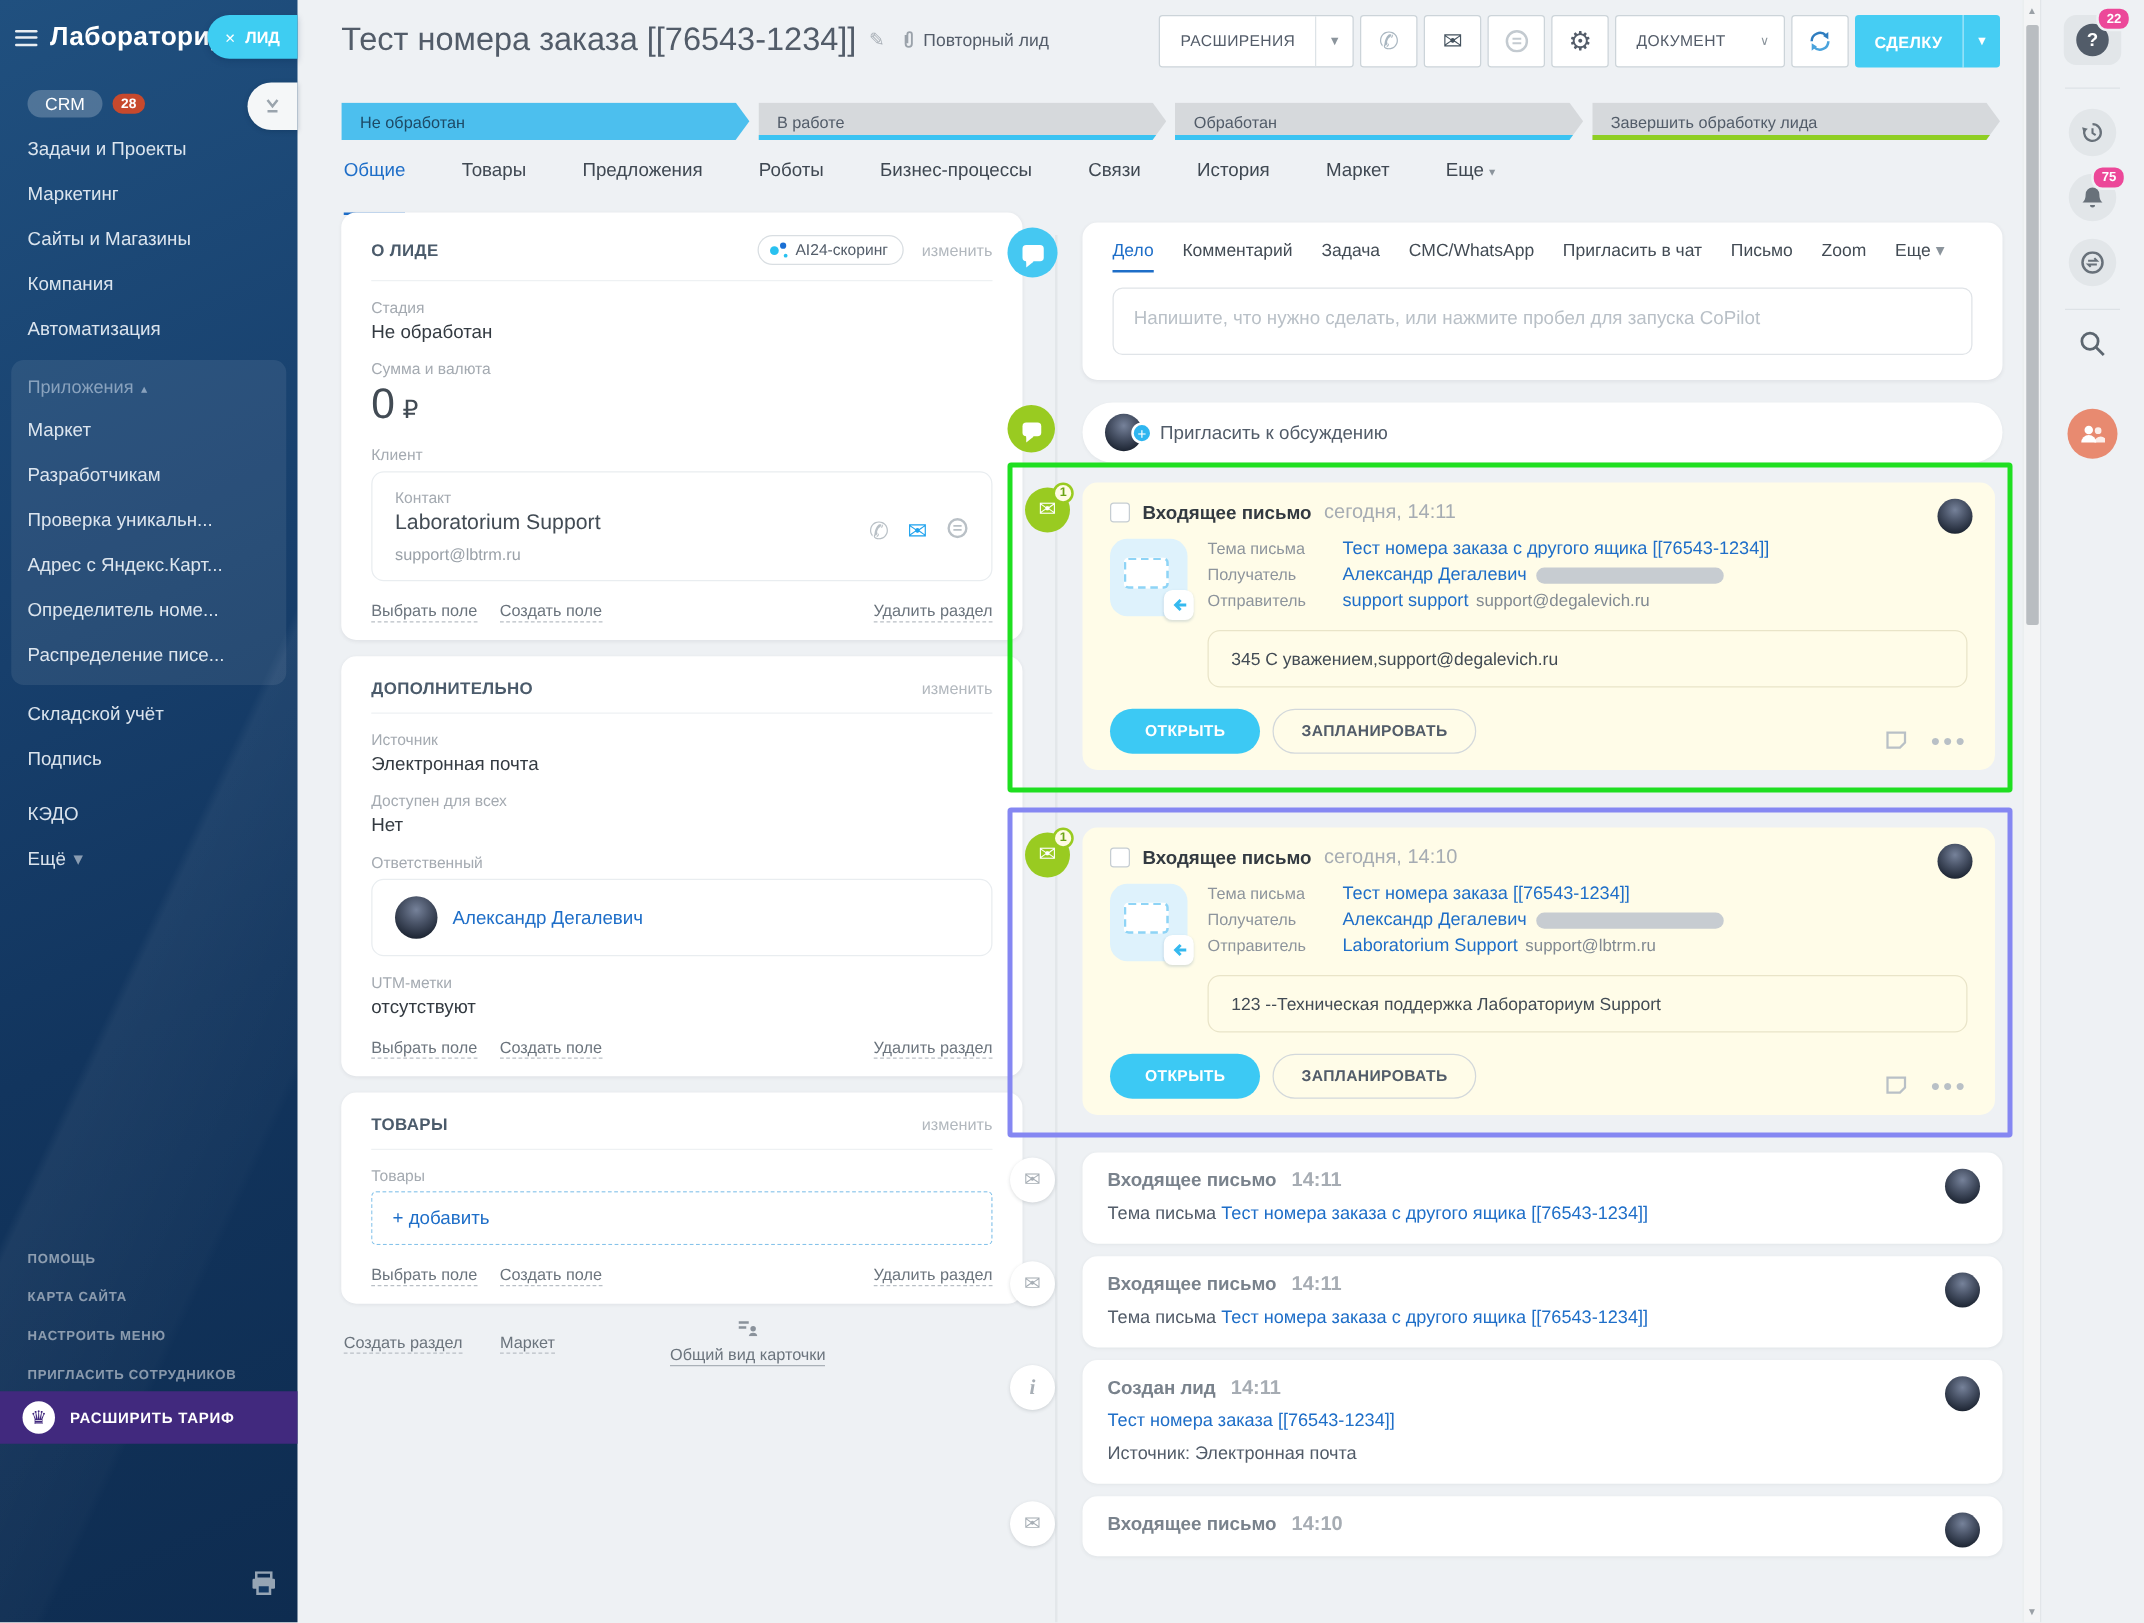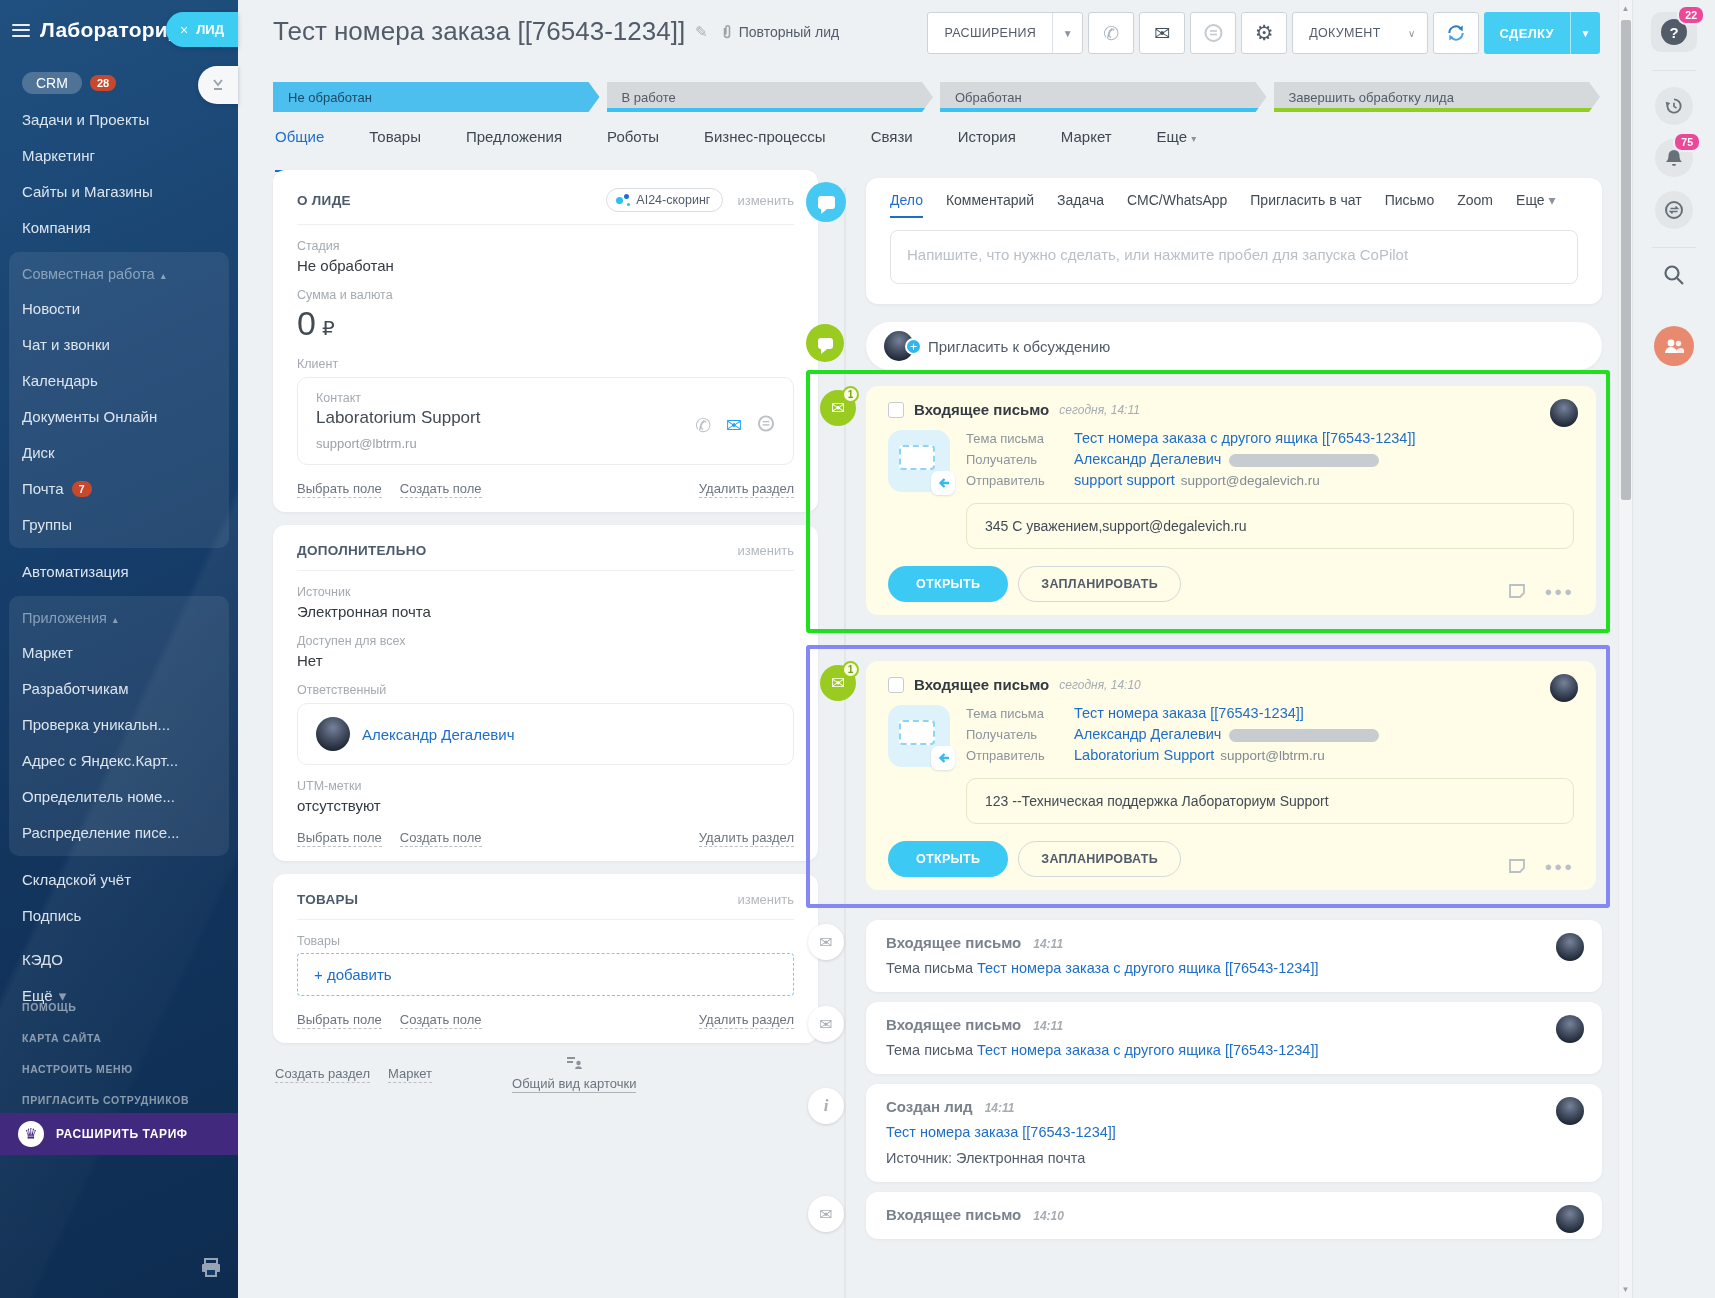--- a/index.html
+++ b/index.html
@@ -102,21 +102,21 @@
   .contact-icons { position:absolute; right:18px; top:36px; display:flex; gap:15px; align-items:center; }
   .ci { font-size:19px; cursor:pointer; }
   .links-row { display:flex; gap:18px; margin-top:16px; font-size:13px; color:#6b747d; }
   .dashed-link { border-bottom:1px dashed #b9bfc5; padding-bottom:1px; cursor:pointer; white-space:nowrap; }
   .links-row .right { margin-left:auto; }
   .resp-row { display:flex; align-items:center; gap:12px; }
   .avatar { border-radius:50%; background:radial-gradient(circle at 50% 32%, #76829a 0%, #4a5468 38%, #1d2533 80%); flex:none; }
   .av-34 { width:34px; height:34px; } .av-30 { width:30px; height:30px; } .av-28 { width:28px; height:28px; }
   .link-blue { color:#1e6ec8; cursor:pointer; }
   .add-box { border:1px dashed #86c3ea; border-radius:4px; padding:12px 16px; margin-top:5px; font-size:15px; }
-  .bottom-actions { display:flex; align-items:center; gap:18px; margin:2px 0 0 2px; font-size:13px; color:#6b747d;text-align:right; }
+  .bottom-actions { display:flex; align-items:center; gap:30px; margin:2px 0 0 2px; font-size:13px; color:#6b747d;text-align:right; }
   .card-view { display:flex; align-items:center; gap:7px; margin-left:62px; border-bottom:1px solid #aab1b8; padding-bottom:1px; cursor:pointer;flex-direction:column; }
 
   
   .tl-col { position:absolute; left:568px; top:170px; right:16px; bottom:0; padding-top:8px; }
   .tl-line { position:absolute; left:38px; top:18px; bottom:0; width:2px; background:#e3e7ea; }
   .tl-row { display:flex; position:relative; }
   .gutter { width:60px; flex:none; position:relative; }
   .rail-ico { position:absolute; left:0; top:4px; border-radius:50%; display:flex; align-items:center; justify-content:center; }
   .rico-40 { width:40px; height:40px; }
   .rico-36 { width:36px; height:36px; }
@@ -148,21 +148,21 @@
   .filter-chip { position:absolute; right:2px; top:0; background:#fff; border-radius:14px; padding:5px 14px;
     display:flex; align-items:center; gap:7px; font-size:11px; font-weight:700; letter-spacing:.4px; color:#767f88; cursor:pointer; }
   .hl { border:4px solid; border-radius:3px; margin:0 -8px 12px 0; padding:12px 10px 14px 0; position:relative; }
   .hl-green { border-color:#1fdf20; }
   .hl-purple { border-color:#8587f2; }
   .hl .gutter { width:56px; }
   .mail-card { flex:1; background:#fffce8; border-radius:12px; padding:15px 22px 13px; position:relative; }
   .mc-top { display:flex; align-items:center; gap:10px; }
   .checkbox { width:16px; height:16px; background:#fff; border:1px solid #c6cdd2; border-radius:3px; cursor:pointer; }
   .mc-title { font-size:15px; font-weight:700; color:#333a41; }
-  .mc-time { font-size:12px; color:#a6acb3;font-style:italic; }
+  .mc-time { font-size:16px; color:#a6acb3; }
   .mc-av { position:absolute; right:18px; top:13px; cursor:pointer; }
   .mc-body { display:flex; gap:16px; margin-top:12px; }
   .mail-art { width:62px; height:62px; background:#def2fc; border-radius:14px; position:relative; flex:none; }
   .env-shape { position:absolute; left:11px; top:15px; width:36px; height:25px; background:#fff;
     border:2px dashed #8ed4f6; border-radius:4px; }
   .arrow-chip { position:absolute; right:-5px; bottom:-3px; width:24px; height:24px; background:#fff; border-radius:7px;
     display:flex; align-items:center; justify-content:center; box-shadow:0 1px 2px rgba(80,120,150,.2); }
   .f-rows { flex:1; }
   .f-row { display:flex; margin-bottom:5px; align-items:baseline; }
   .f-row .lab { width:108px; flex:none; font-size:13px; color:#8d949c; }
@@ -227,30 +227,20 @@
   </div>
   <div class="crm-row">
     <span class="crm-pill">CRM</span>
     <span class="badge-red">28</span>
   </div>
   <ul class="side-list">
     <li class="side-item">Задачи и Проекты</li>
     <li class="side-item">Маркетинг</li>
     <li class="side-item">Сайты и Магазины</li>
     <li class="side-item">Компания</li>
-    <div class="side-panel">
-      <div class="side-section"><span>Совместная работа</span><span class="chv chv-up"></span></div>
-      <li class="side-item">Новости</li>
-      <li class="side-item">Чат и звонки</li>
-      <li class="side-item">Календарь</li>
-      <li class="side-item">Документы Онлайн</li>
-      <li class="side-item">Диск</li>
-      <li class="side-item"><span>Почта</span><span class="mini-badge">7</span></li>
-      <li class="side-item">Группы</li>
-    </div>
     <li class="side-item">Автоматизация</li>
     <div class="side-panel">
       <div class="side-section"><span>Приложения</span><span class="chv chv-up"></span></div>
       <li class="side-item">Маркет</li>
       <li class="side-item">Разработчикам</li>
       <li class="side-item">Проверка уникальн...</li>
       <li class="side-item">Адрес с Яндекс.Карт...</li>
       <li class="side-item">Определитель номе...</li>
       <li class="side-item">Распределение писе...</li>
     </div>

